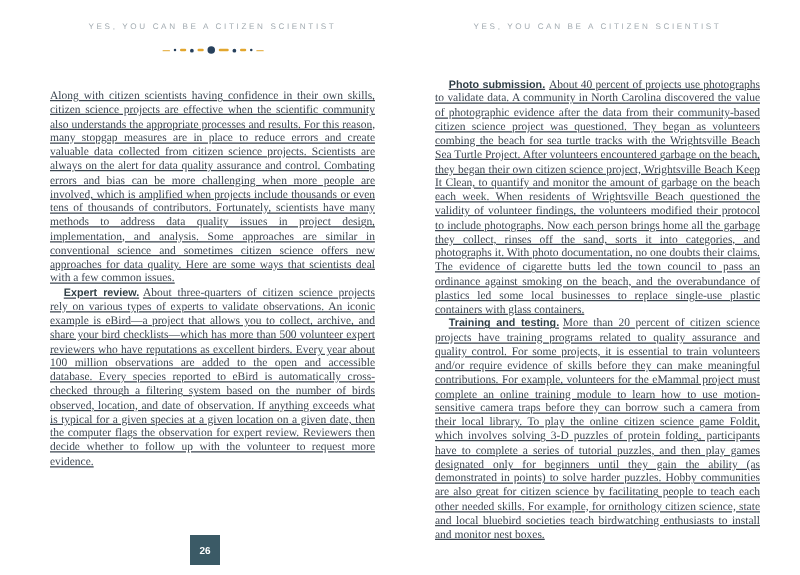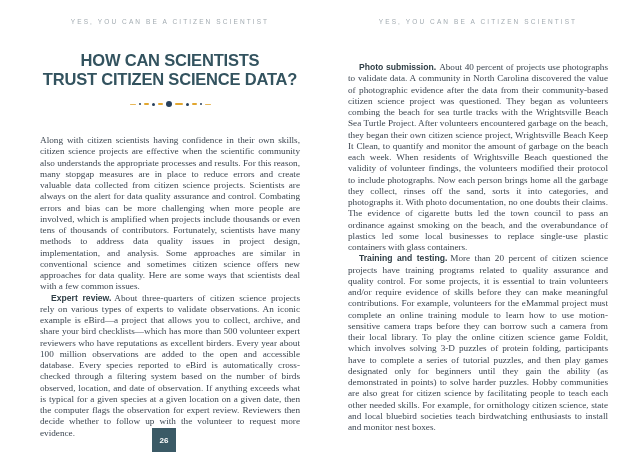--- a/index.html
+++ b/index.html
@@ -49,20 +49,21 @@
   .o-dot.big { width: 6px; height: 6px; }
 
   .body-copy { margin-top: 27px; }
   .page-right .body-copy { margin-top: 37px; }
 
   .body-copy p {
     font-size: 9.2px;
     line-height: 11.25px;
     color: #3c4651;
     text-align: justify;
+    text-decoration: underline;
   }
   .body-copy p.indented { text-indent: 11px; }
   .lead {
     font-family: "Liberation Sans", sans-serif;
     font-weight: bold;
     font-size: 8.6px;
     color: #2f3e46;
     margin-right: 3px;
   }
 
@@ -83,24 +84,20 @@
   .badge-left  { left: 152px; text-align: center; }
 </style>
 </head>
 <body>
 
 <div class="spread">
 
   <div class="page page-left">
     <div class="running-header">YES, YOU CAN BE A CITIZEN SCIENTIST</div>
 
-    <h1 class="chapter-title">
-      <span class="t-line">HOW CAN SCIENTISTS</span>
-      <span class="t-line">TRUST CITIZEN SCIENCE DATA?</span>
-    </h1>
 
     <div class="ornament">
       <span class="o-dash thin"></span>
       <span class="o-dot small"></span>
       <span class="o-dash"></span>
       <span class="o-dot"></span>
       <span class="o-dash"></span>
       <span class="o-dot big"></span>
       <span class="o-dash wide"></span>
       <span class="o-dot"></span>

